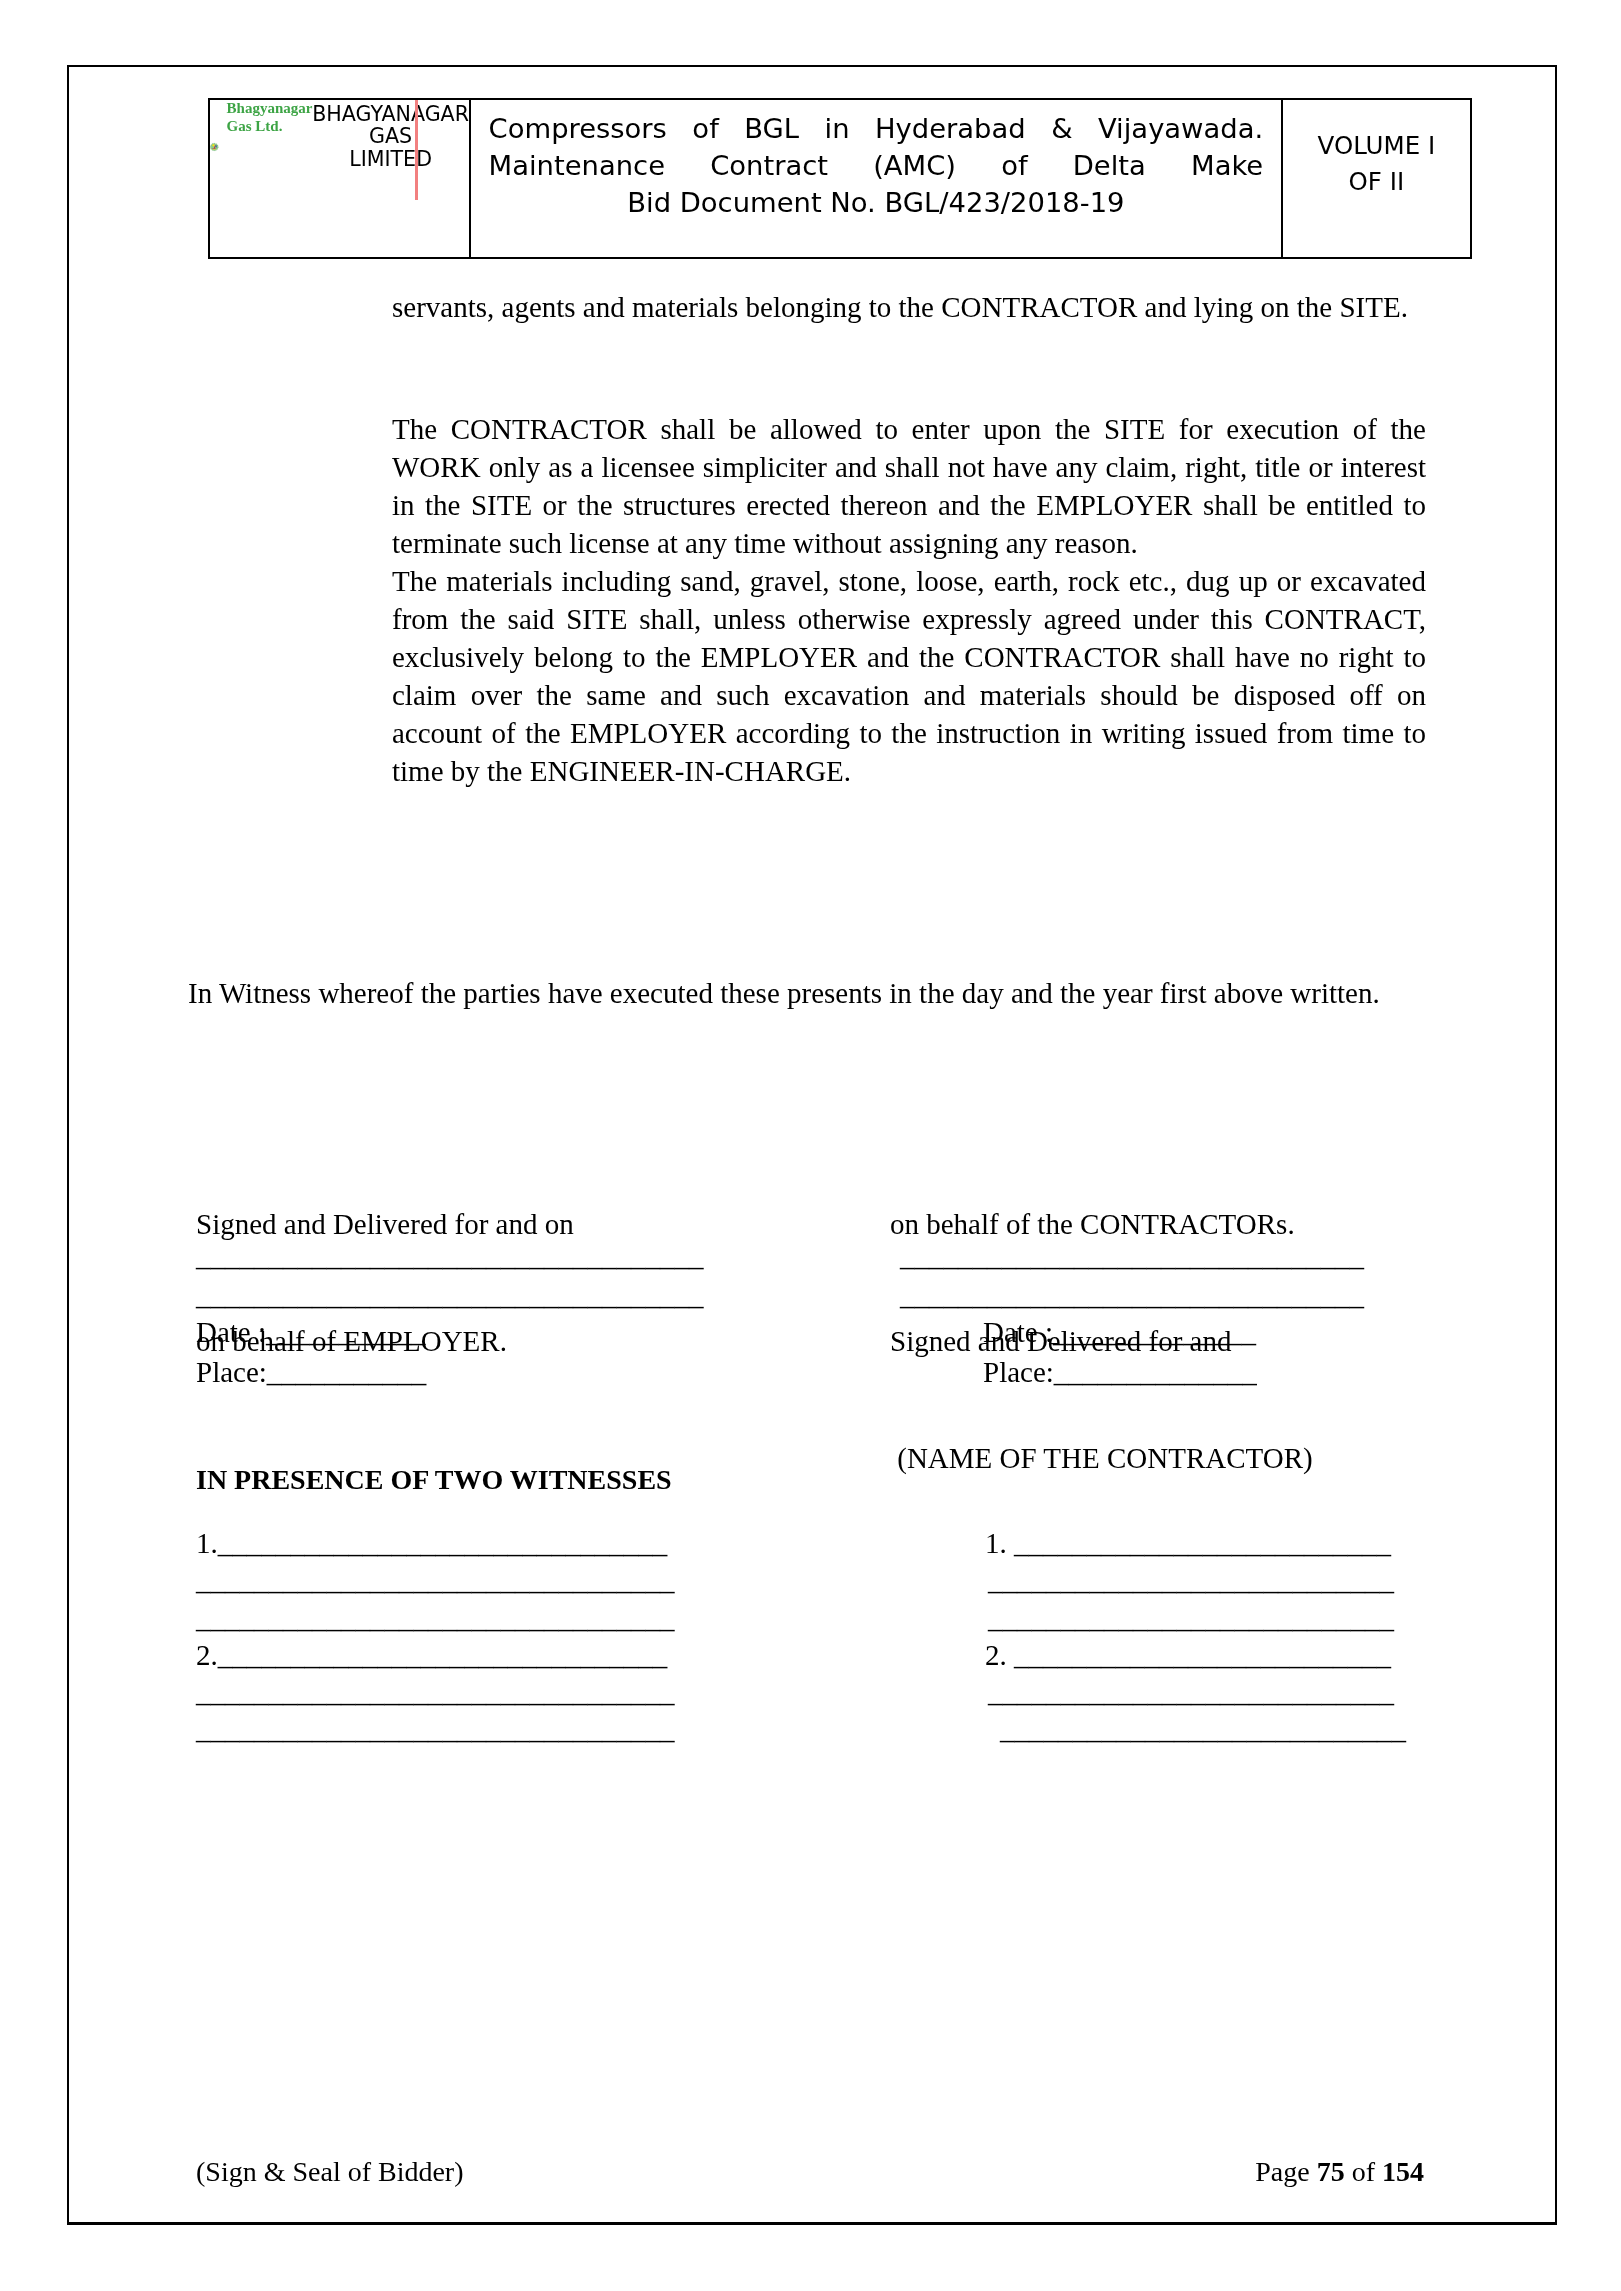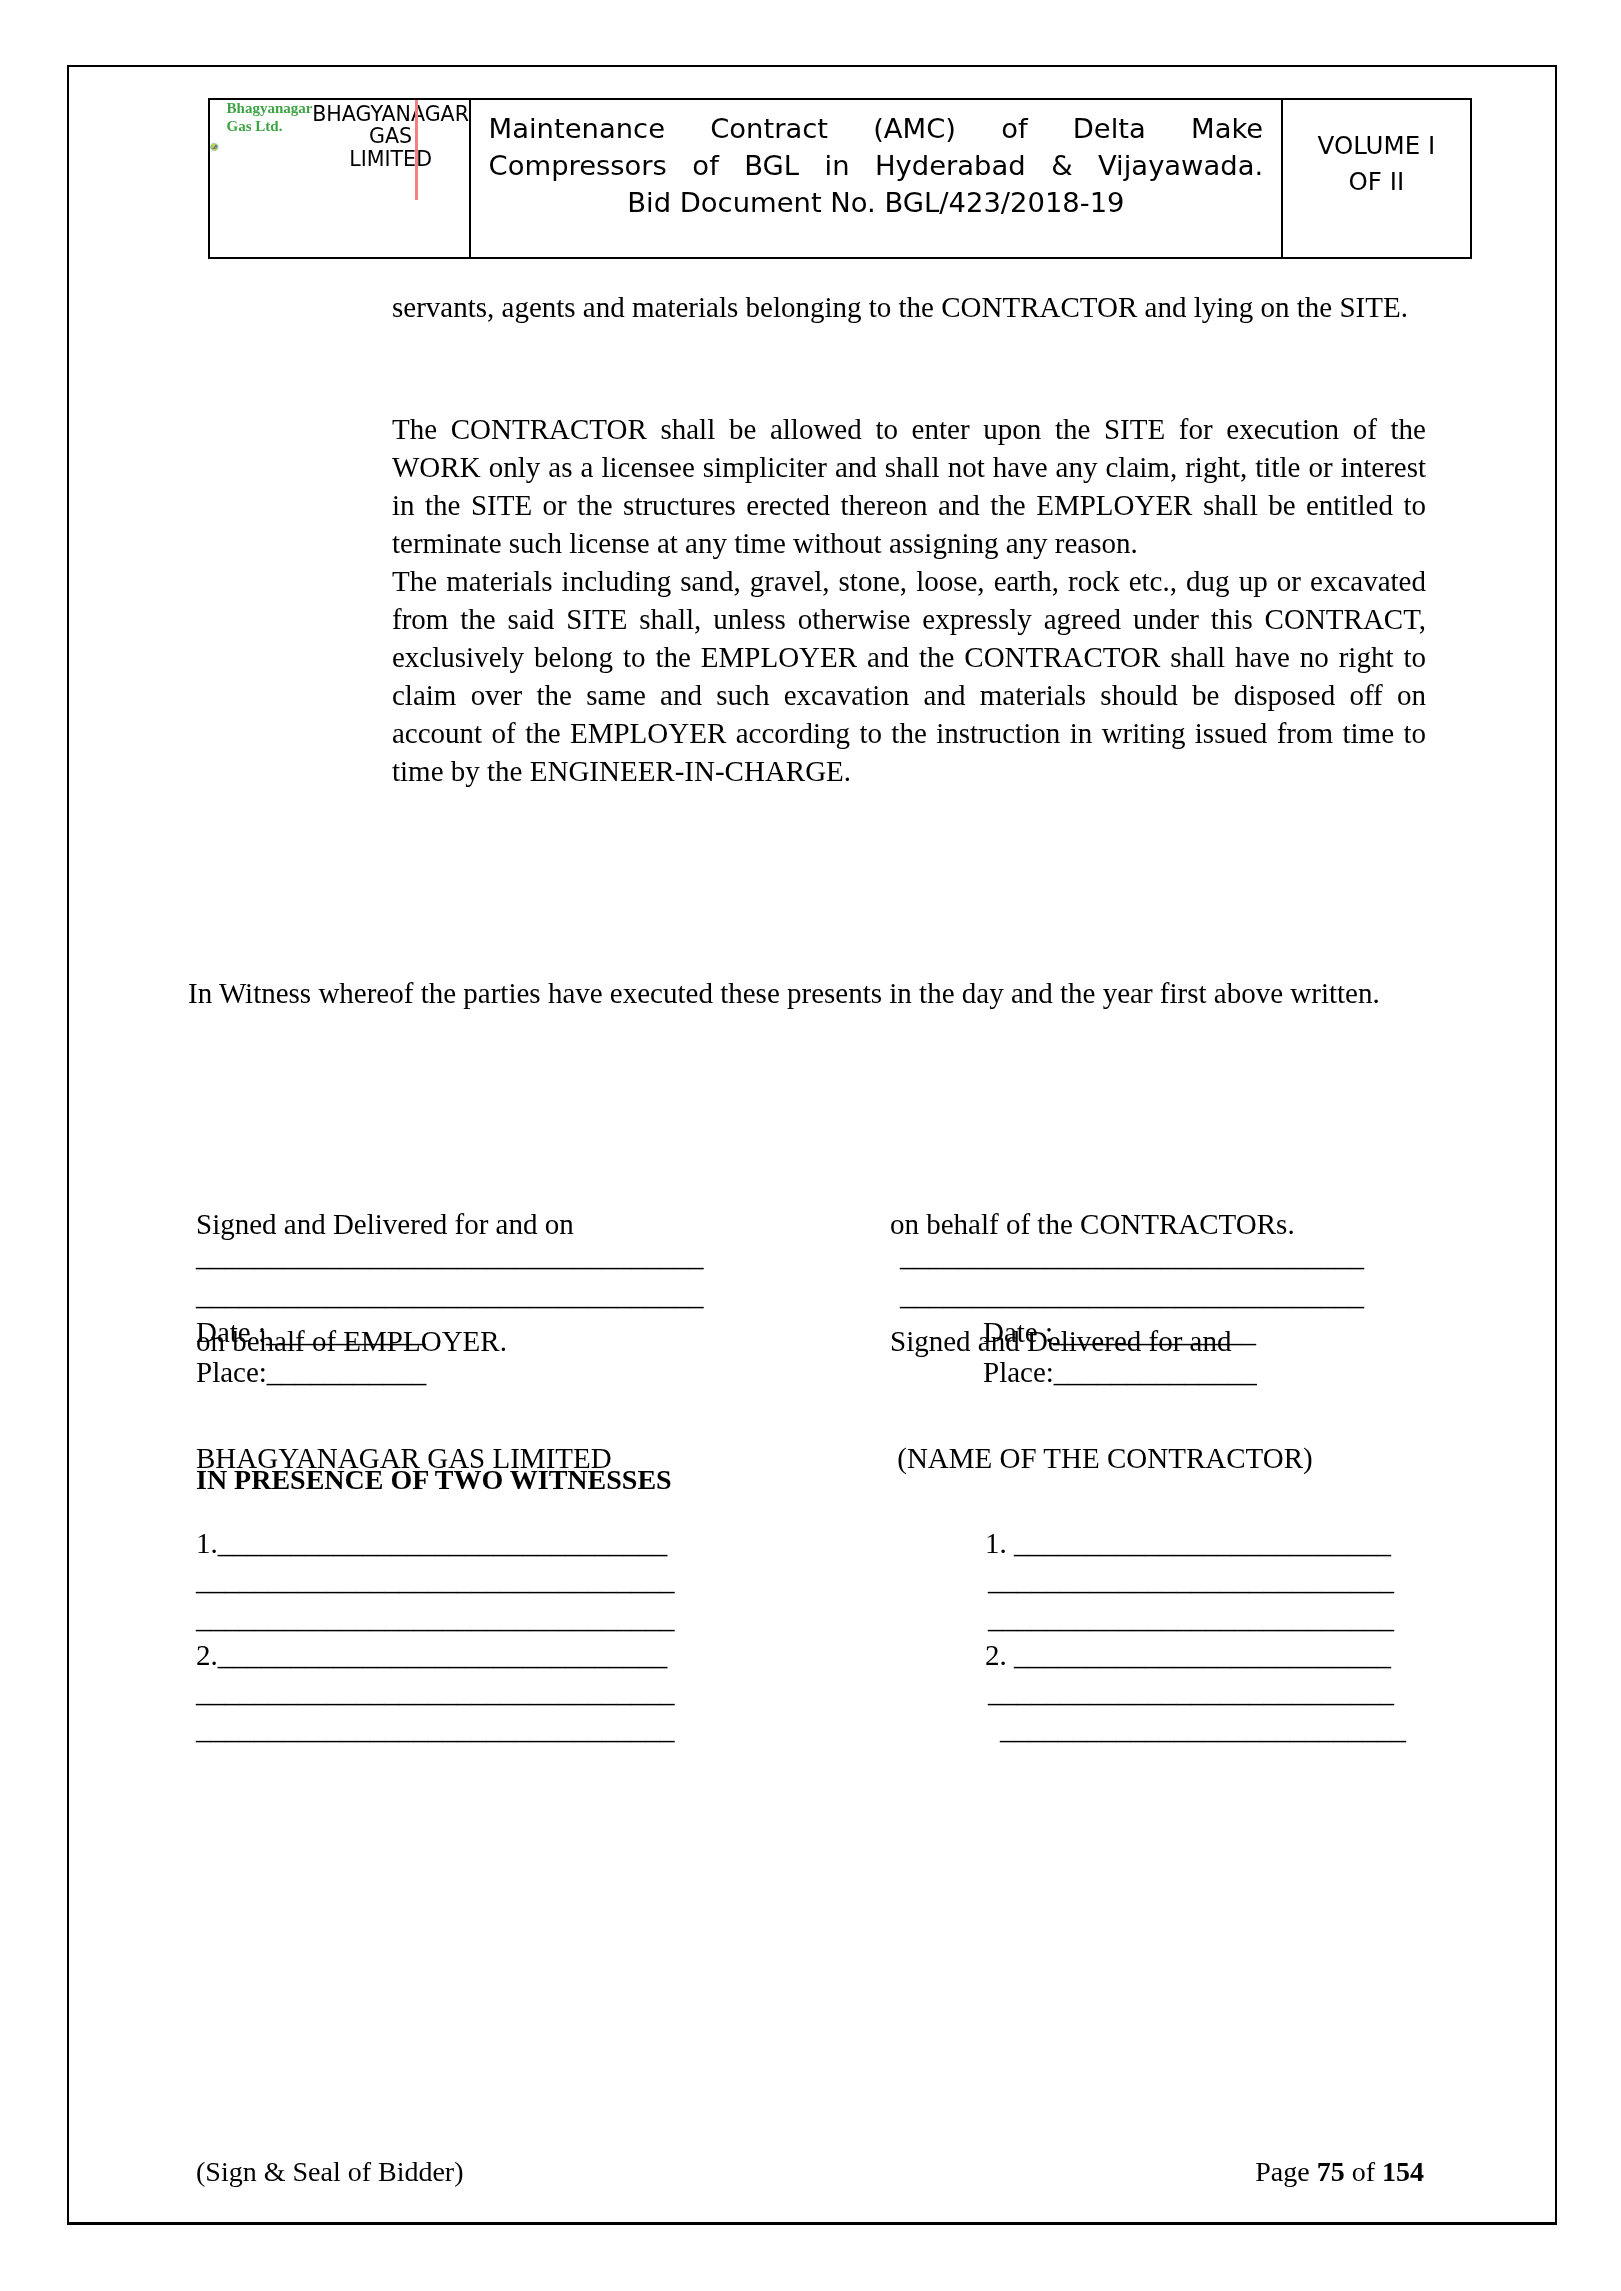--- a/index.html
+++ b/index.html
@@ -100,22 +100,22 @@
       <text x="50" y="74" text-anchor="middle" font-family="Liberation Serif, serif" font-size="22" font-weight="bold" fill="var(--bgl-red)">BGL</text>
     </svg>
     <div class="logo-tagline">Bhagyanagar Gas Ltd.</div>
     <div class="logo-company">
       <div>BHAGYANAGAR GAS</div>
       <div>LIMITED</div>
     </div>
   </div>
 
   <div class="cell cell-title">
+    <div class="title-line">Compressors of BGL in Hyderabad &amp; Vijayawada.</div>
     <div class="title-line">Maintenance Contract (AMC) of Delta Make</div>
-    <div class="title-line">Compressors of BGL in Hyderabad &amp; Vijayawada.</div>
     <div class="title-line center">Bid Document No. BGL/423/2018-19</div>
   </div>
 
   <div class="cell cell-volume">
     <div>VOLUME I</div>
     <div>OF II</div>
   </div>
 </div>
 
 <div class="abs para p1">servants, agents and materials belonging to the CONTRACTOR and lying on the SITE.</div>
@@ -123,21 +123,20 @@
 <div class="abs p23">
   <p class="para">The CONTRACTOR shall be allowed to enter upon the SITE for execution of the WORK only as a licensee simpliciter and shall not have any claim, right, title or interest in the SITE or the structures erected thereon and the EMPLOYER shall be entitled to terminate such license at any time without assigning any reason.</p>
   <p class="para">The materials including sand, gravel, stone, loose, earth, rock etc., dug up or excavated from the said SITE shall, unless otherwise expressly agreed under this CONTRACT, exclusively belong to the EMPLOYER and the CONTRACTOR shall have no right to claim over the same and such excavation and materials should be disposed off on account of the EMPLOYER according to the instruction in writing issued from time to time by the ENGINEER-IN-CHARGE.</p>
 </div>
 
 <div class="abs para witness-para">In Witness whereof the parties have executed these presents in the day and the year first above written.</div>
 
 <div class="abs sig-text sig-intro-left">
   <div>Signed and Delivered for and on</div>
   <div>on behalf of EMPLOYER.</div>
-  <div>BHAGYANAGAR GAS LIMITED</div>
 </div>
 <div class="abs sig-text sig-intro-right">
   <div>on behalf of the CONTRACTORs.</div>
   <div>Signed and Delivered for and</div>
   <div> (NAME OF THE CONTRACTOR)</div>
 </div>
 
 <div class="abs uline sigline-l1">___________________________________</div>
 <div class="abs uline sigline-r1">________________________________</div>
 <div class="abs uline sigline-l2">___________________________________</div>

